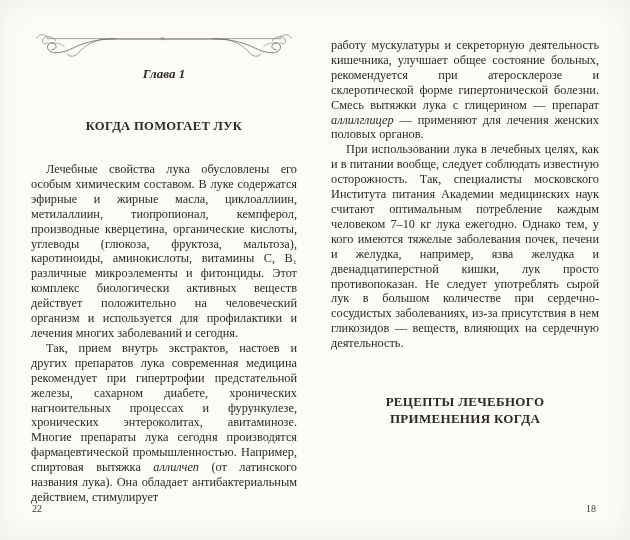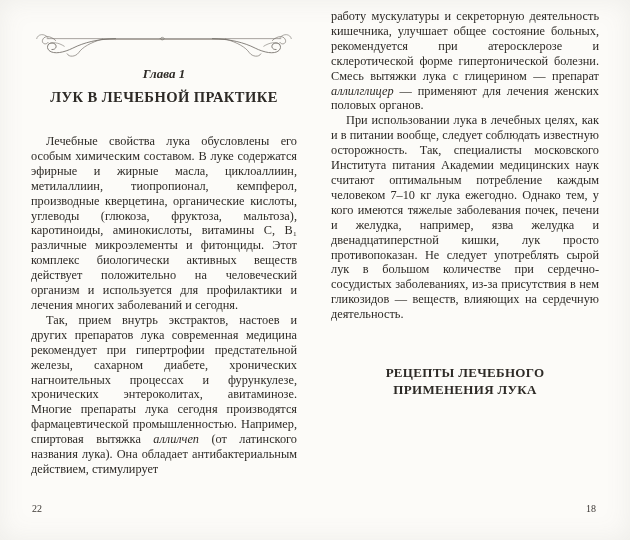--- a/index.html
+++ b/index.html
@@ -35,21 +35,21 @@
   .section-heading{
     text-align:center;font-weight:bold;font-size:12.6px;
     letter-spacing:0.3px;margin:37px 0 0;
   }
   .body-par{
     font-size:12.3px;line-height:14.9px;text-align:justify;
     margin:0;
   }
   .indent{text-indent:15px;}
   .first-par{margin-top:28px;}
-  .page-right .cont-par{padding-top:9px;}
+  .page-right .cont-par{padding-top:38px;}
   em.inline-italic{font-style:italic;font-weight:normal;}
 
   .recipes-heading{
     text-align:center;font-weight:bold;font-size:13px;line-height:17px;
     letter-spacing:0.3px;margin:42px auto 0;max-width:185px;
   }
   .sub-heading{
     text-align:center;font-weight:bold;font-size:12.6px;
     margin:23px 0 0;
   }
@@ -80,36 +80,36 @@
             <path d="M70 46 C58 38 44 36 36 42" stroke-width="1.2"></path>
             <path d="M52 34 C40 22 26 24 24 34 C23 41 32 44 36 38" stroke-width="1.4"></path>
             <path d="M36 28 C28 18 14 20 12 30" stroke-width="1.2"></path>
           </g>
           <use href="#fl" transform="translate(560 0) scale(-1 1)"></use>
         </g>
       </svg>
     </div>
 
     <div class="chapter-label">Глава 1</div>
-    <div class="chapter-title">ЛУК В ЛЕЧЕБНОЙ ПРАКТИКЕ</div>
 
+    <div class="section-heading">КОГДА ПОМОГАЕТ ЛУК</div>
 
     <p class="body-par indent first-par">Лечебные свойства лука обусловлены его особым химическим составом. В луке содержатся эфирные и жирные масла, циклоаллиин, метилаллиин, тиопропионал, кемпферол, производные кверцетина, органические кислоты, углеводы (глюкоза, фруктоза, мальтоза), каротиноиды, аминокислоты, витамины С, В₁ различные микроэлементы и фитонциды. Этот комплекс биологически активных веществ действует положительно на человеческий организм и используется для профилактики и лечения многих заболеваний и сегодня.</p>
 
     <p class="body-par indent"><span>Так, прием внутрь экстрактов, настоев и других препаратов лука современная медицина рекомендует при гипертрофии предстательной железы, сахарном диабете, хронических нагноительных процессах и фурункулезе, хронических энтероколитах, авитаминозе. Многие препараты лука сегодня производятся фармацевтической промышленностью. Например, спиртовая вытяжка </span><em class="inline-italic">аллилчеп</em><span> (от латинского названия лука). Она обладает антибактериальным действием, стимулирует</span></p>
 
     <div class="page-number pn-left">22</div>
   </div>
 
   <div class="page page-right">
 
     <p class="body-par cont-par"><span>работу мускулатуры и секреторную деятельность кишечника, улучшает общее состояние больных, рекомендуется при атеросклерозе и склеротической форме гипертонической болезни. Смесь вытяжки лука с глицерином — препарат </span><em class="inline-italic">аллилглицер</em><span> — применяют для лечения женских половых органов.</span></p>
 
     <p class="body-par indent">При использовании лука в лечебных целях, как и в питании вообще, следует соблюдать известную осторожность. Так, специалисты московского Института питания Академии медицинских наук считают оптимальным потребление каждым человеком 7–10 кг лука ежегодно. Однако тем, у кого имеются тяжелые заболевания почек, печени и желудка, например, язва желудка и двенадцатиперстной кишки, лук просто противопоказан. Не следует употреблять сырой лук в большом количестве при сердечно-сосудистых заболеваниях, из-за присутствия в нем гликозидов — веществ, влияющих на сердечную деятельность.</p>
 
-    <div class="recipes-heading">РЕЦЕПТЫ ЛЕЧЕБНОГО ПРИМЕНЕНИЯ ЛУКА</div>
+    <div class="recipes-heading">РЕЦЕПТЫ ЛЕЧЕБНОГО ПРИМЕНЕНИЯ КОГДА</div>
 
 
 
     <div class="page-number pn-right">18</div>
   </div>
 
 </div>
 
 </body></html>

